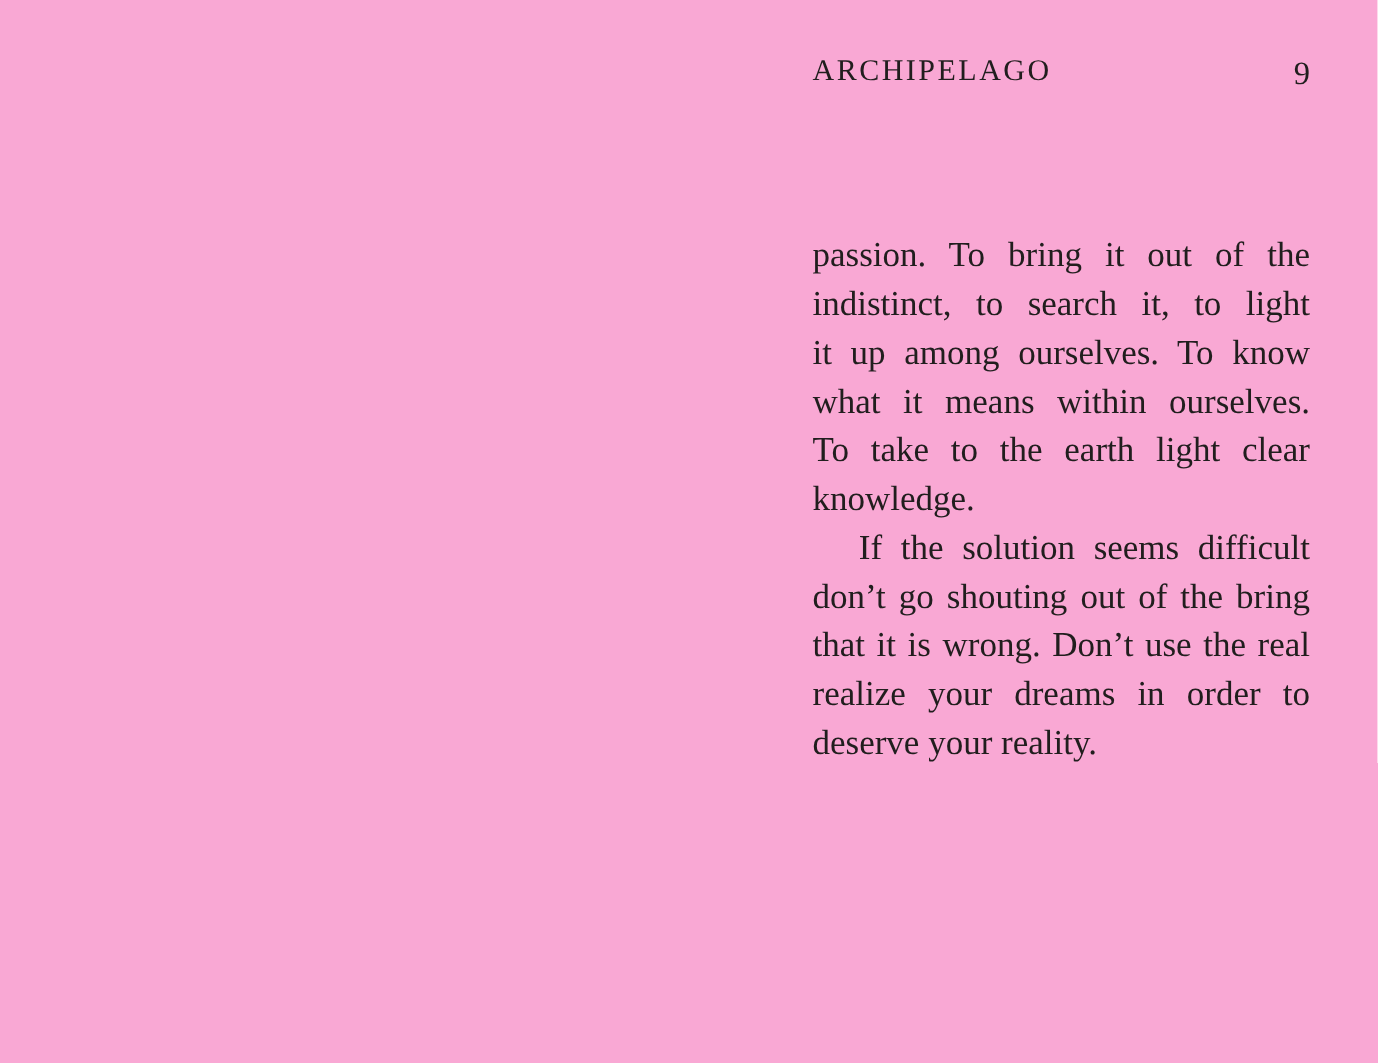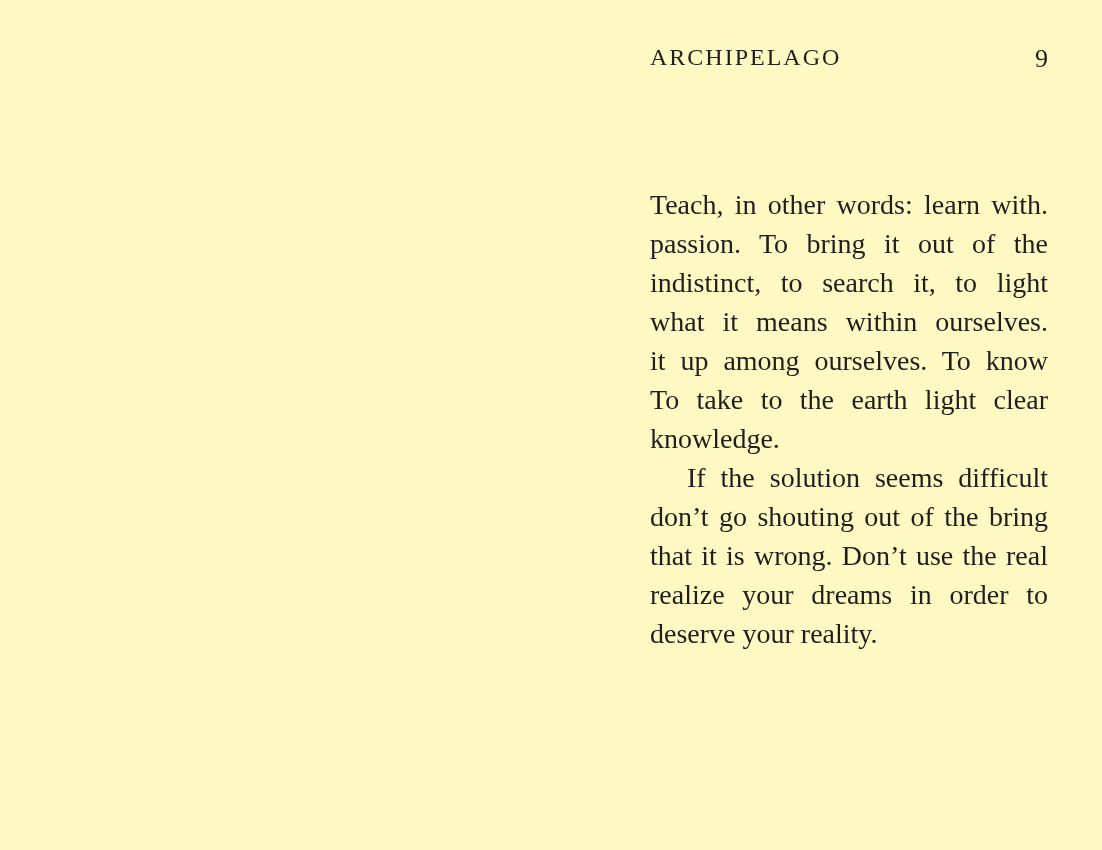--- a/index.html
+++ b/index.html
@@ -69,34 +69,33 @@
   .end {
     text-align-last: left;
   }
   .indent {
     text-indent: 37px;
   }
 </style>
 </head>
 <body>
 
-<div class="page" style="color: rgb(33, 30, 30); background: #fef9c3;">
+<div class="page" style="color: rgb(33, 30, 30); background: #f9a8d4;">
 
   <header class="running-head">
     <span class="book-title">ARCHIPELAGO</span>
     <span class="folio">9</span>
   </header>
 
 
   <main class="body-text">
-    <div class="ln j">Teach, in other words: learn with.</div>
     <div class="ln j">passion. To bring it out of the</div>
     <div class="ln j">indistinct, to search it, to light</div>
+    <div class="ln j">it up among ourselves. To know</div>
     <div class="ln j">what it means within ourselves.</div>
-    <div class="ln j">it up among ourselves. To know</div>
     <div class="ln j">To take to the earth light clear</div>
     <div class="ln end">knowledge.</div>
     <div class="ln j indent">If the solution seems difficult</div>
     <div class="ln j">don’t go shouting out of the bring</div>
     <div class="ln j">that it is wrong. Don’t use the real</div>
     <div class="ln j">realize your dreams in order to</div>
     <div class="ln end">deserve your reality.</div>
   </main>
 
 </div>

